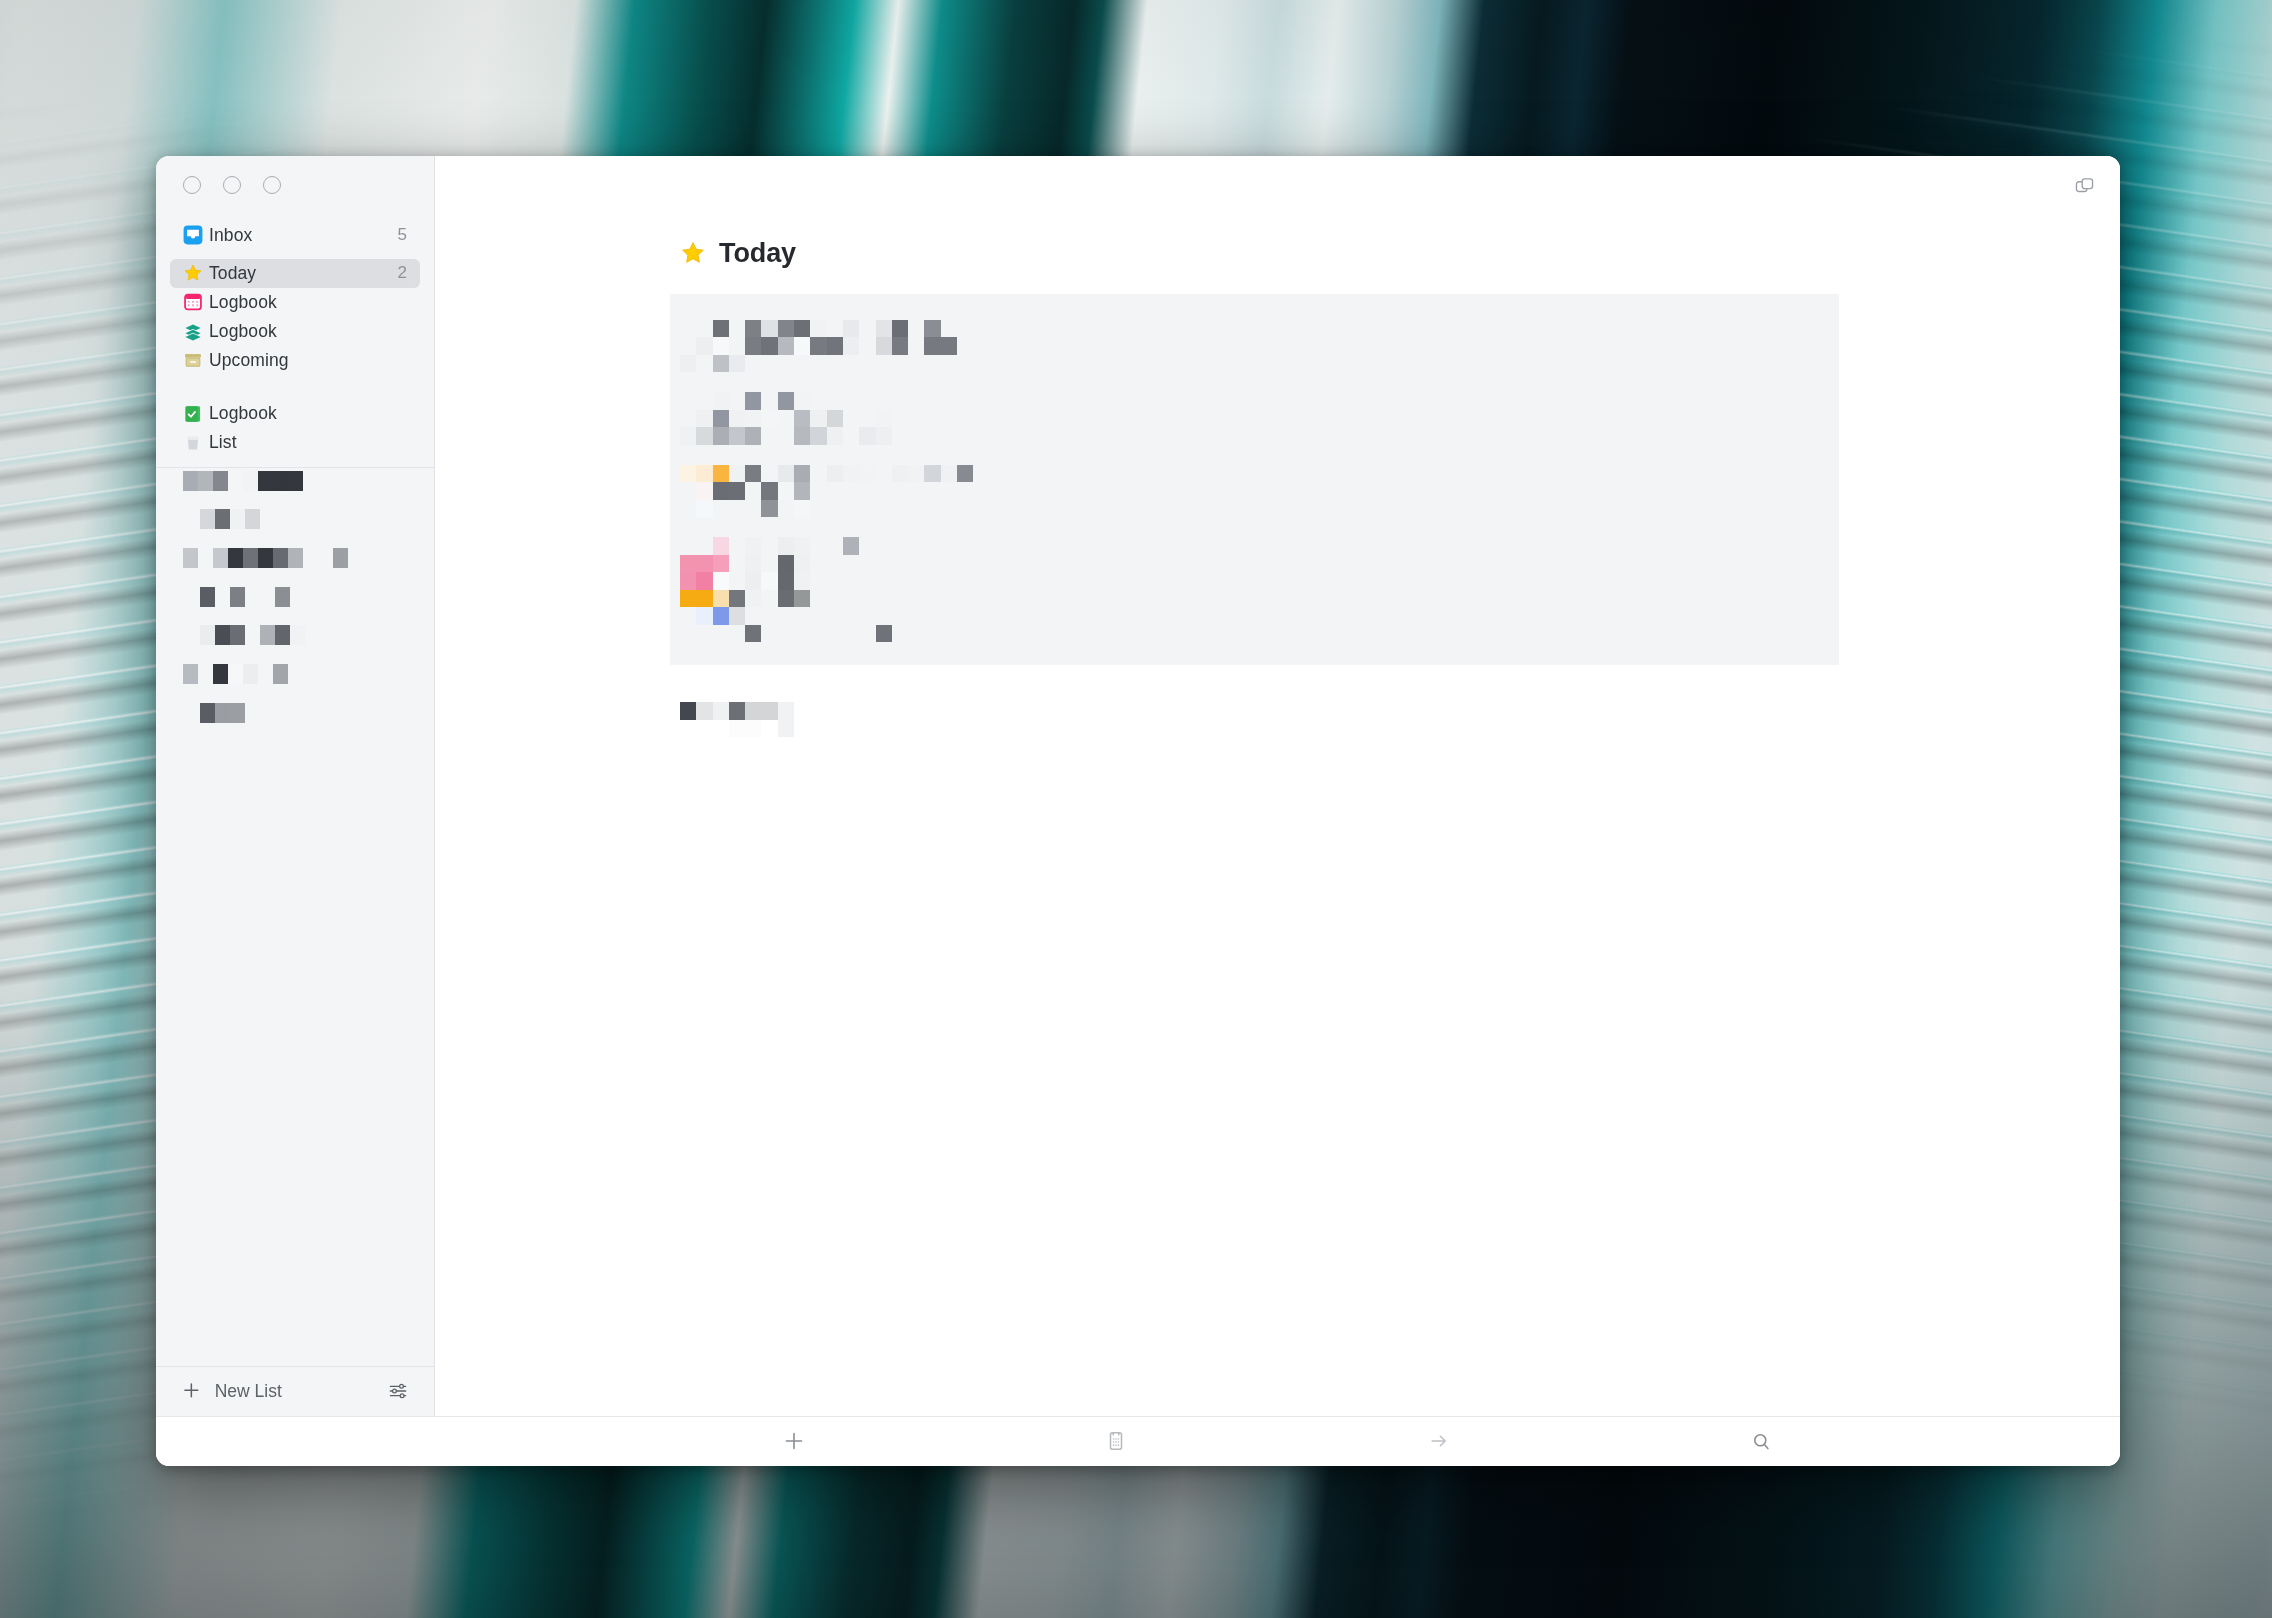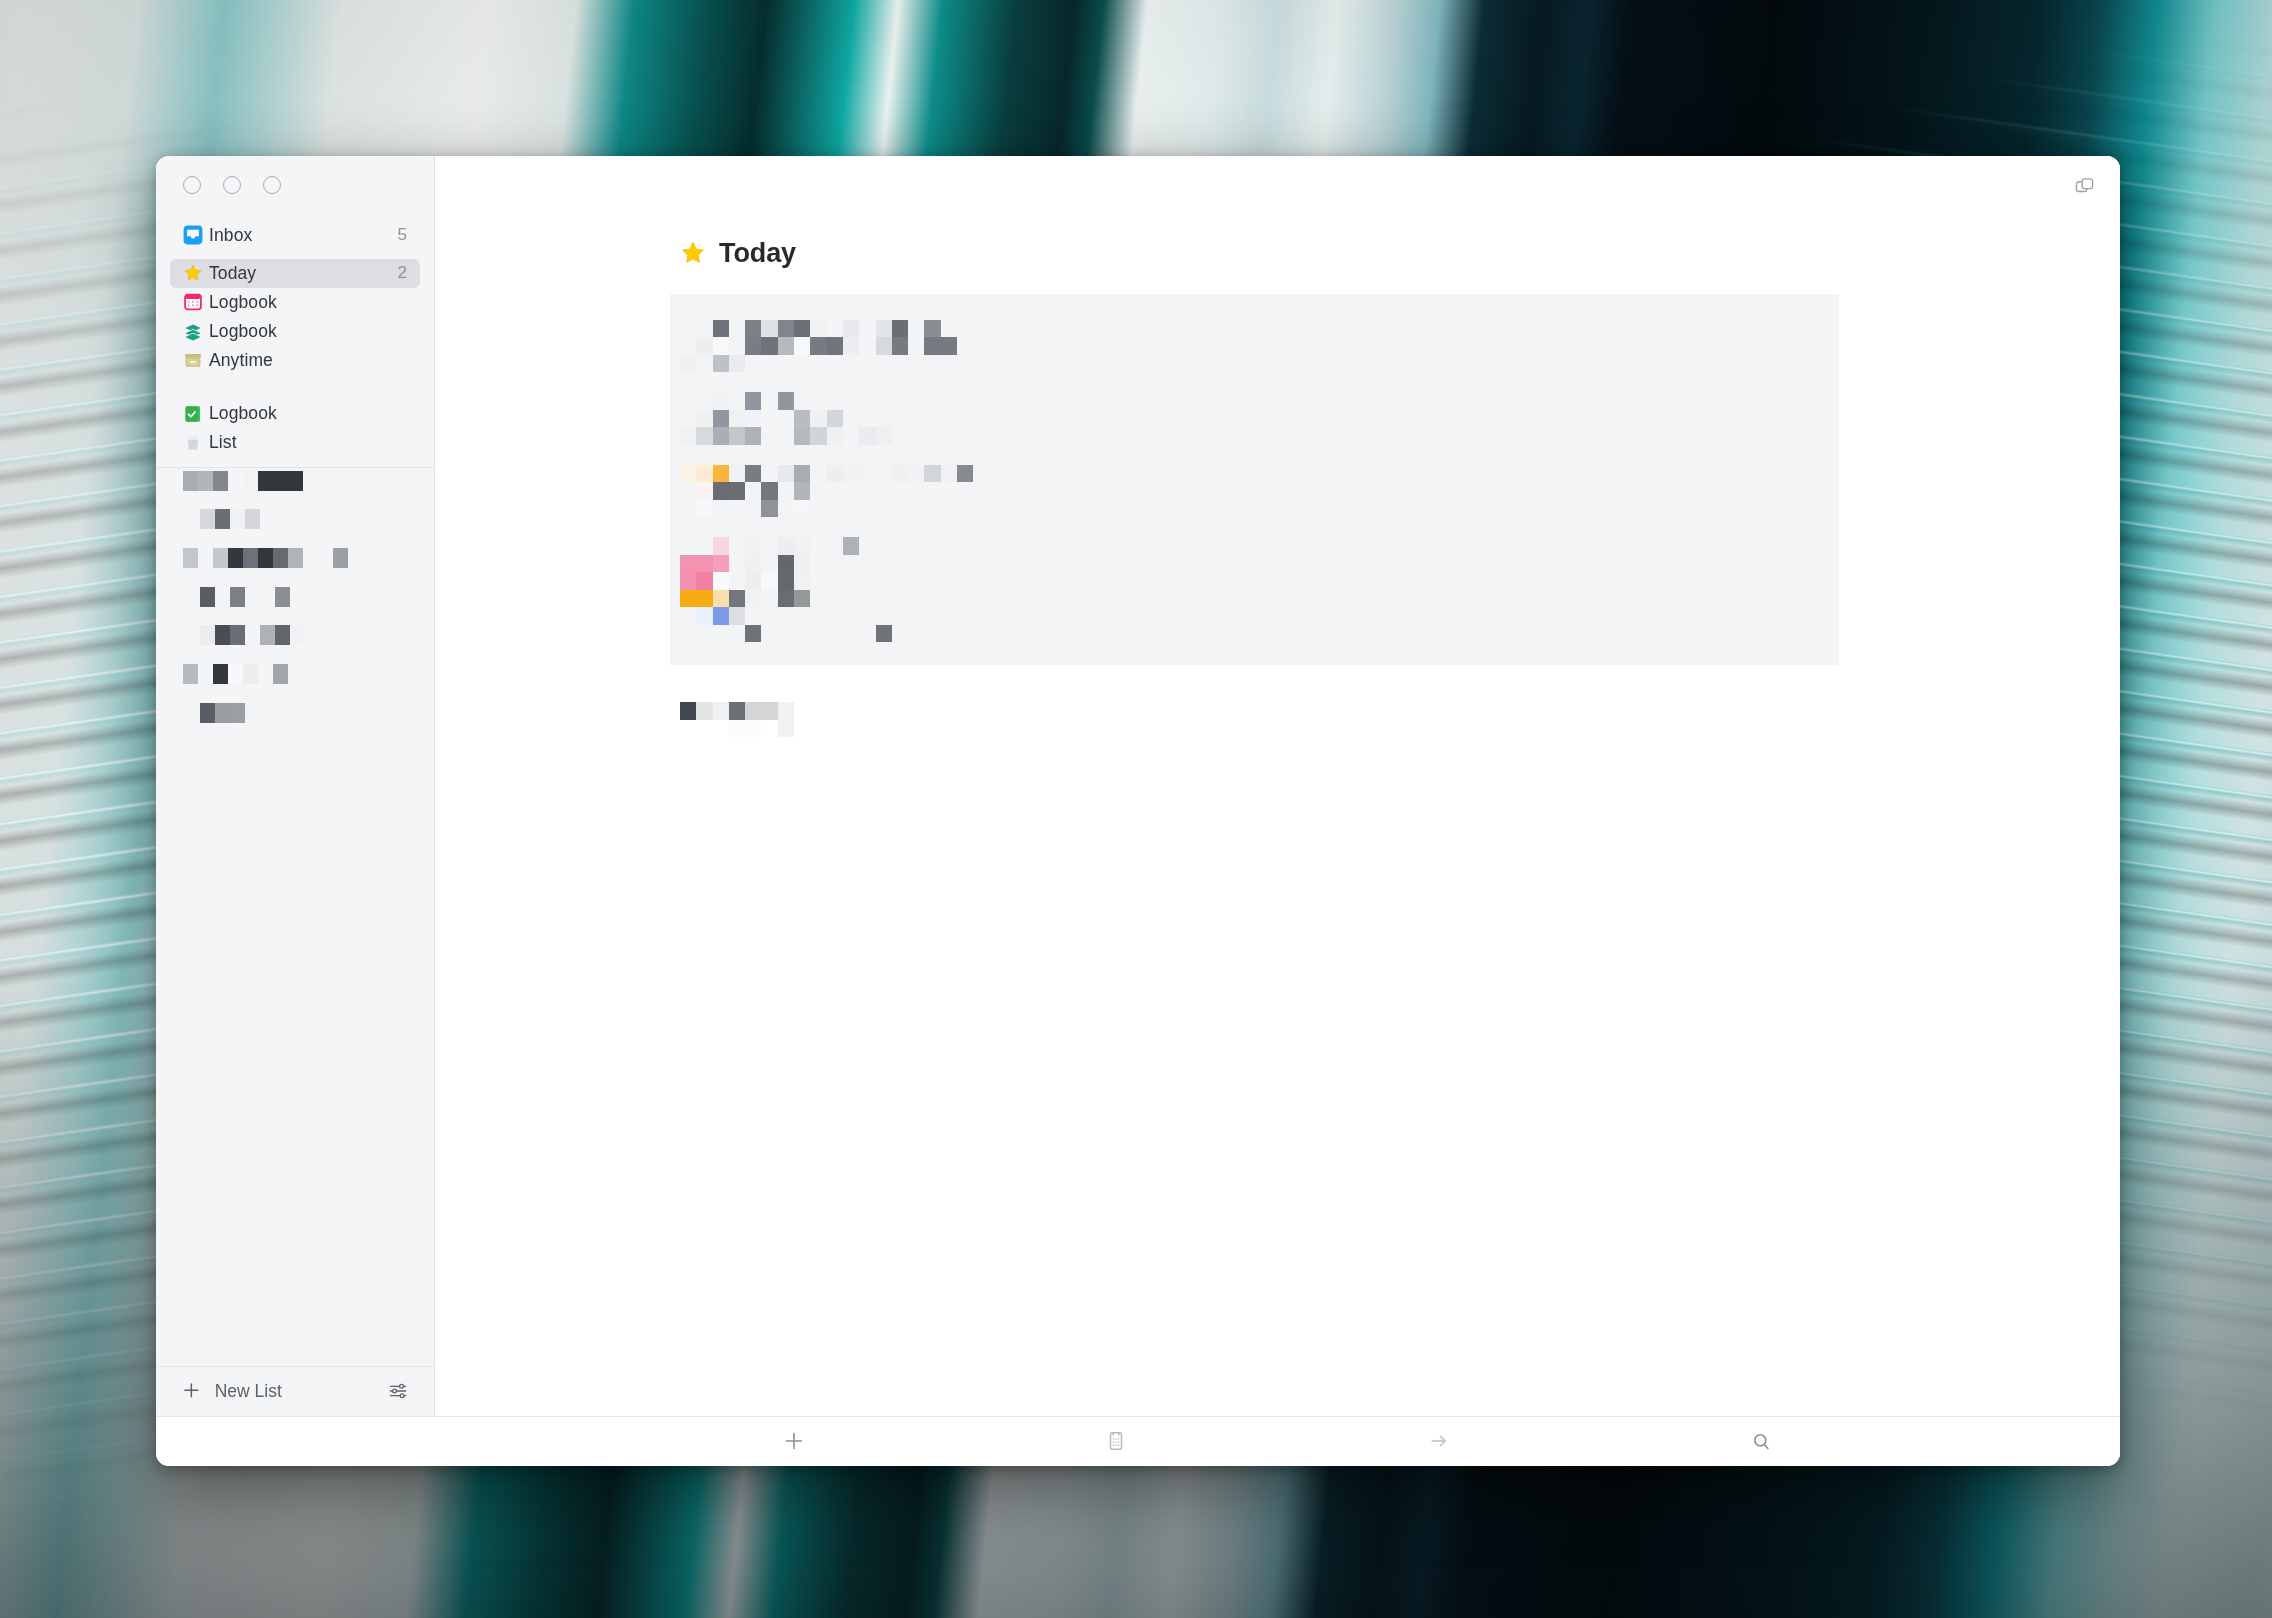--- a/index.html
+++ b/index.html
@@ -347,21 +347,21 @@
           </div>
 
           <div class="nav-row">
             <span class="nav-icon">
               <svg width="20" height="20" viewBox="0 0 34 34">
                 <rect x="3.5" y="7" width="27" height="6" rx="1.6" fill="#c9bd78"></rect>
                 <rect x="5.5" y="14" width="23" height="13.5" rx="1.6" fill="#ddd29a" stroke="#c9bd78" stroke-width="2"></rect>
                 <rect x="12" y="19" width="10" height="2.8" rx="1.2" fill="#fff"></rect>
               </svg>
             </span>
-            <span class="nav-label">Anytime</span>
+            <span class="nav-label">Upcoming</span>
             <span class="nav-count"></span>
           </div>
 
           <div class="nav-gap-lg"></div>
 
           <div class="nav-row">
             <span class="nav-icon">
               <svg width="20" height="20" viewBox="0 0 34 34">
                 <rect x="6" y="4" width="23" height="26" rx="2.5" fill="#3cbf5e"></rect>
                 <rect x="4" y="4" width="21" height="26" rx="2.5" fill="#34b14f"></rect>

